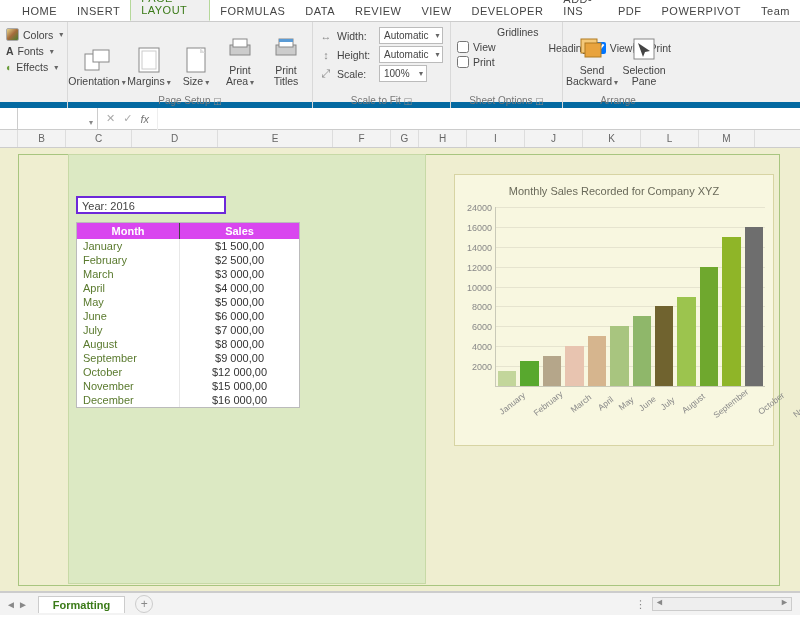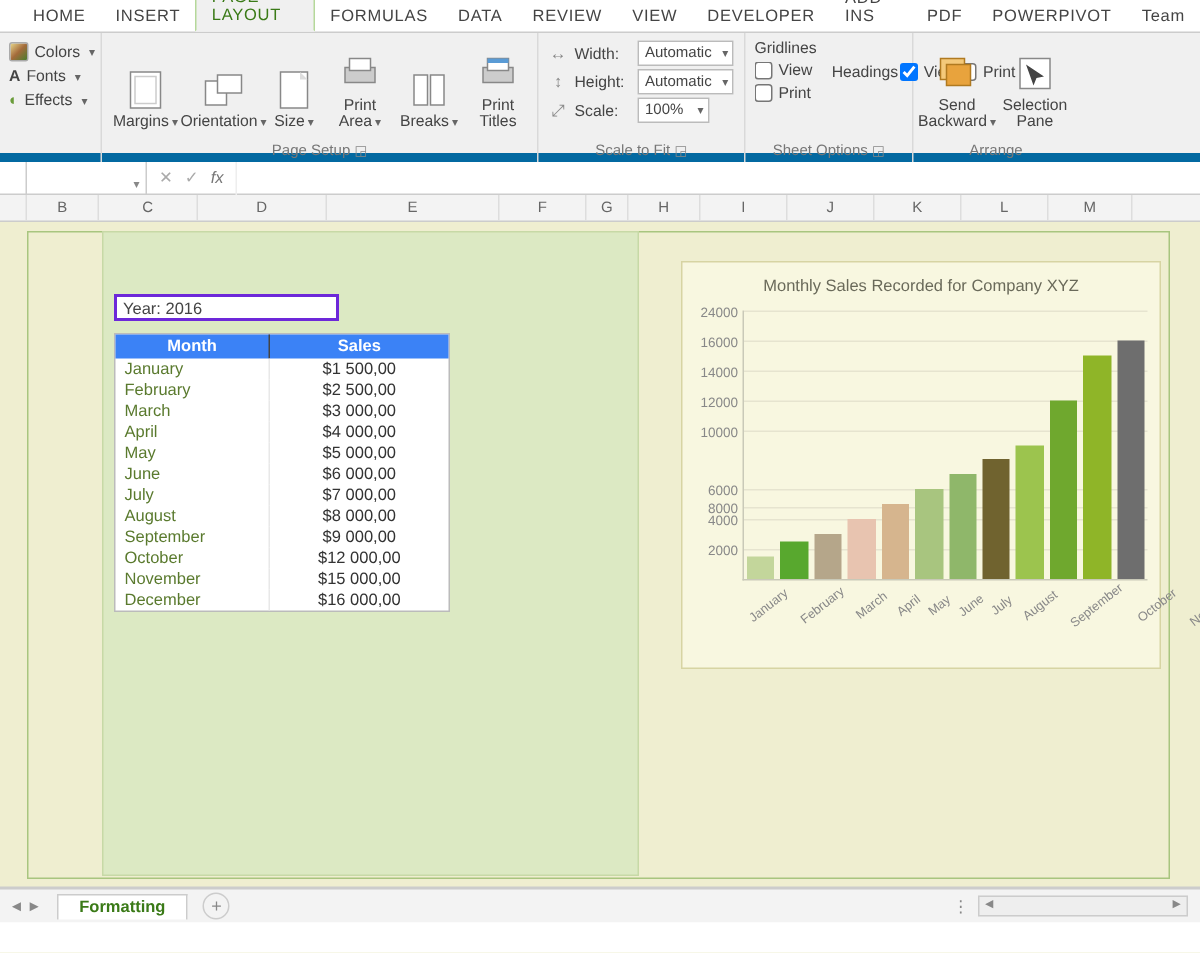--- a/index.html
+++ b/index.html
@@ -37,21 +37,21 @@
   .colheads { display:flex; height:18px; background:#f3f3f3; border-bottom:1px solid #ccc; }
   .ch { border-right:1px solid #ddd; text-align:center; font-size:10px; color:#666; line-height:18px; }
   
   .sheet { position:relative; height:444px; background:#efeed0; border-bottom:1px solid #ccc; overflow:hidden;}
   .page-margin{ position:absolute; left:18px; top:6px; width:762px; height:432px; border:1px solid #a8c57f; }
   .left-panel{ position:absolute; left:68px; top:6px; width:358px; height:430px; background:#dce9c3; border:1px solid #c7d9a6;}
   .title-bar{ position:absolute; left:68px; top:6px; width:358px; height:22px; background:#f6d6c5; border:1px solid #d9b9a8; display:flex;align-items:center;justify-content:center; font-weight:bold; font-size:12px; letter-spacing:.5px;}
   .year-cell{ position:absolute; left:76px; top:48px; width:150px; height:18px; background:#fff; border:2px solid #6d28d9; padding:0 4px; font-size:11px; line-height:16px;}
   
   .tbl{ position:absolute; left:76px; top:74px; width:224px; background:#fff; border:1px solid #bbb; }
-  .tbl-head{ display:flex; background:#3b82f6; color:#fff; font-weight:bold; font-size:11px; }
+  .tbl-head{ display:flex; background:#d946ef; color:#fff; font-weight:bold; font-size:11px; }
   .tbl-head div{ padding:2px 0; text-align:center; }
   .tbl-row{ display:flex; font-size:11px; }
   .tbl-row:nth-child(odd){}
   .tbl-row div{ padding:1px 6px; }
   .c-month{ width:104px; color:#5a7a2e; border-right:1px solid #e8e8e8;}
   .c-sales{ width:120px; text-align:center; color:#333;}
   
   .chart-box{ position:absolute; left:454px; top:26px; width:320px; height:272px; background:#f8f7e0; border:1px solid #d7d4a3; }
   .chart-title{ text-align:center; font-size:11px; color:#6a6a5a; padding:10px 0 6px; }
   .plot{ position:relative; margin:4px 8px 0 40px; height:180px; border-left:1px solid #c9c9b8; border-bottom:1px solid #c9c9b8;}
@@ -110,63 +110,54 @@
           <span class="chev">▾</span>
         </div>
     </div>
     <div class="group-label"></div>
   </div>
 
   <div class="group">
     <div class="group-body">
       <div class="vbtn">
           <span class="ico">
+            <svg width="28" height="24">
+              <rect x="2" y="6" width="14" height="16" fill="#fff" stroke="#888"></rect>
+              <rect x="10" y="2" width="16" height="12" fill="#fff" stroke="#888"></rect>
+            </svg>
+          </span>
+          <span class="lbl" style="white-space: pre;"><span>Orientation</span><span class="chev">▾</span></span>
+        </div>
+      <div class="vbtn">
+          <span class="ico">
             <svg width="24" height="28">
               <rect x="2" y="2" width="20" height="24" fill="#fff" stroke="#888"></rect>
               <rect x="5" y="5" width="14" height="18" fill="none" stroke="#ccc"></rect>
             </svg>
           </span>
           <span class="lbl" style="white-space: pre;"><span>Margins</span><span class="chev">▾</span></span>
         </div>
-      <div class="vbtn">
-          <span class="ico">
-            <svg width="28" height="24">
-              <rect x="2" y="6" width="14" height="16" fill="#fff" stroke="#888"></rect>
-              <rect x="10" y="2" width="16" height="12" fill="#fff" stroke="#888"></rect>
-            </svg>
-          </span>
-          <span class="lbl" style="white-space: pre;"><span>Orientation</span><span class="chev">▾</span></span>
-        </div>
       <div class="vbtn" style="width:36px;">
           <span class="ico">
             <svg width="20" height="26">
               <rect x="1" y="1" width="18" height="24" fill="#fff" stroke="#888"></rect>
               <path d="M14 1l5 5h-5z" fill="#ddd"></path>
             </svg>
           </span>
           <span class="lbl" style="white-space: pre;"><span>Size</span><span class="chev">▾</span></span>
         </div>
       <div class="vbtn" style="width:40px;">
           <span class="ico">
             <svg width="26" height="24">
               <rect x="3" y="8" width="20" height="10" fill="#ccc" stroke="#888"></rect>
               <rect x="6" y="2" width="14" height="8" fill="#fff" stroke="#888"></rect>
             </svg>
           </span>
           <span class="lbl" style="white-space: pre;"><span>Print
 Area</span><span class="chev">▾</span></span>
-        </div>
-      <div class="vbtn" style="width:40px;">
-          <span class="ico">
-            <svg width="24" height="24">
-              <rect x="2" y="2" width="9" height="20" fill="#fff" stroke="#888"></rect>
-              <rect x="13" y="2" width="9" height="20" fill="#fff" stroke="#888"></rect>
-            </svg>
-          </span>
-          <span class="lbl" style="white-space: pre;"><span>Breaks</span><span class="chev">▾</span></span>
         </div>
       <div class="vbtn" style="width:40px;">
           <span class="ico">
             <svg width="26" height="24">
               <rect x="3" y="8" width="20" height="10" fill="#ccc" stroke="#888"></rect>
               <rect x="6" y="2" width="14" height="8" fill="#fff" stroke="#888"></rect>
               <rect x="6" y="2" width="14" height="3" fill="#5a9bd5"></rect>
             </svg>
           </span>
           <span class="lbl" style="white-space: pre;">Print
@@ -193,21 +184,21 @@
           <span class="lab">Scale:</span>
           <span class="combo" style="min-width:48px;">100%</span>
         </div>
     </div>
     <div class="group-label"><span>Scale to Fit</span> <span class="dlg-launcher">◲</span></div>
   </div>
 
   <div class="group" style="width:112px;">
     <div class="group-body" style="gap:10px;padding-top:2px;">
       <div style="display:flex;flex-direction:column;gap:3px;">
-        <div style="font-size:10.5px;color:#444;">Gridlines</div>
+        <div style="font-size:10.5px;color:#444;margin-left:40px;">Gridlines</div>
         <label class="chk">
             <input type="checkbox" id="gv" style="">
             <span>View</span>
           </label>
         <label class="chk">
             <input type="checkbox" id="gp" style="">
             <span>Print</span>
           </label>
       </div>
       <div style="display:flex;flex-direction:row;gap:1px;margin-top:16px;">
@@ -346,21 +337,21 @@
     <div class="plot" id="plot">
         <div class="grid-line" style="top: 88.8889%;">
           <span class="ylab">2000</span>
         </div>
         <div class="grid-line" style="top: 77.7778%;">
           <span class="ylab">4000</span>
         </div>
         <div class="grid-line" style="top: 66.6667%;">
           <span class="ylab">6000</span>
         </div>
-        <div class="grid-line" style="top: 55.5556%; margin-top: 32px;">
+        <div class="grid-line" style="top: 55.5556%;">
           <span class="ylab">8000</span>
         </div>
         <div class="grid-line" style="top: 44.4444%;">
           <span class="ylab">10000</span>
         </div>
         <div class="grid-line" style="top: 33.3333%;">
           <span class="ylab">12000</span>
         </div>
         <div class="grid-line" style="top: 22.2222%;">
           <span class="ylab">14000</span>

